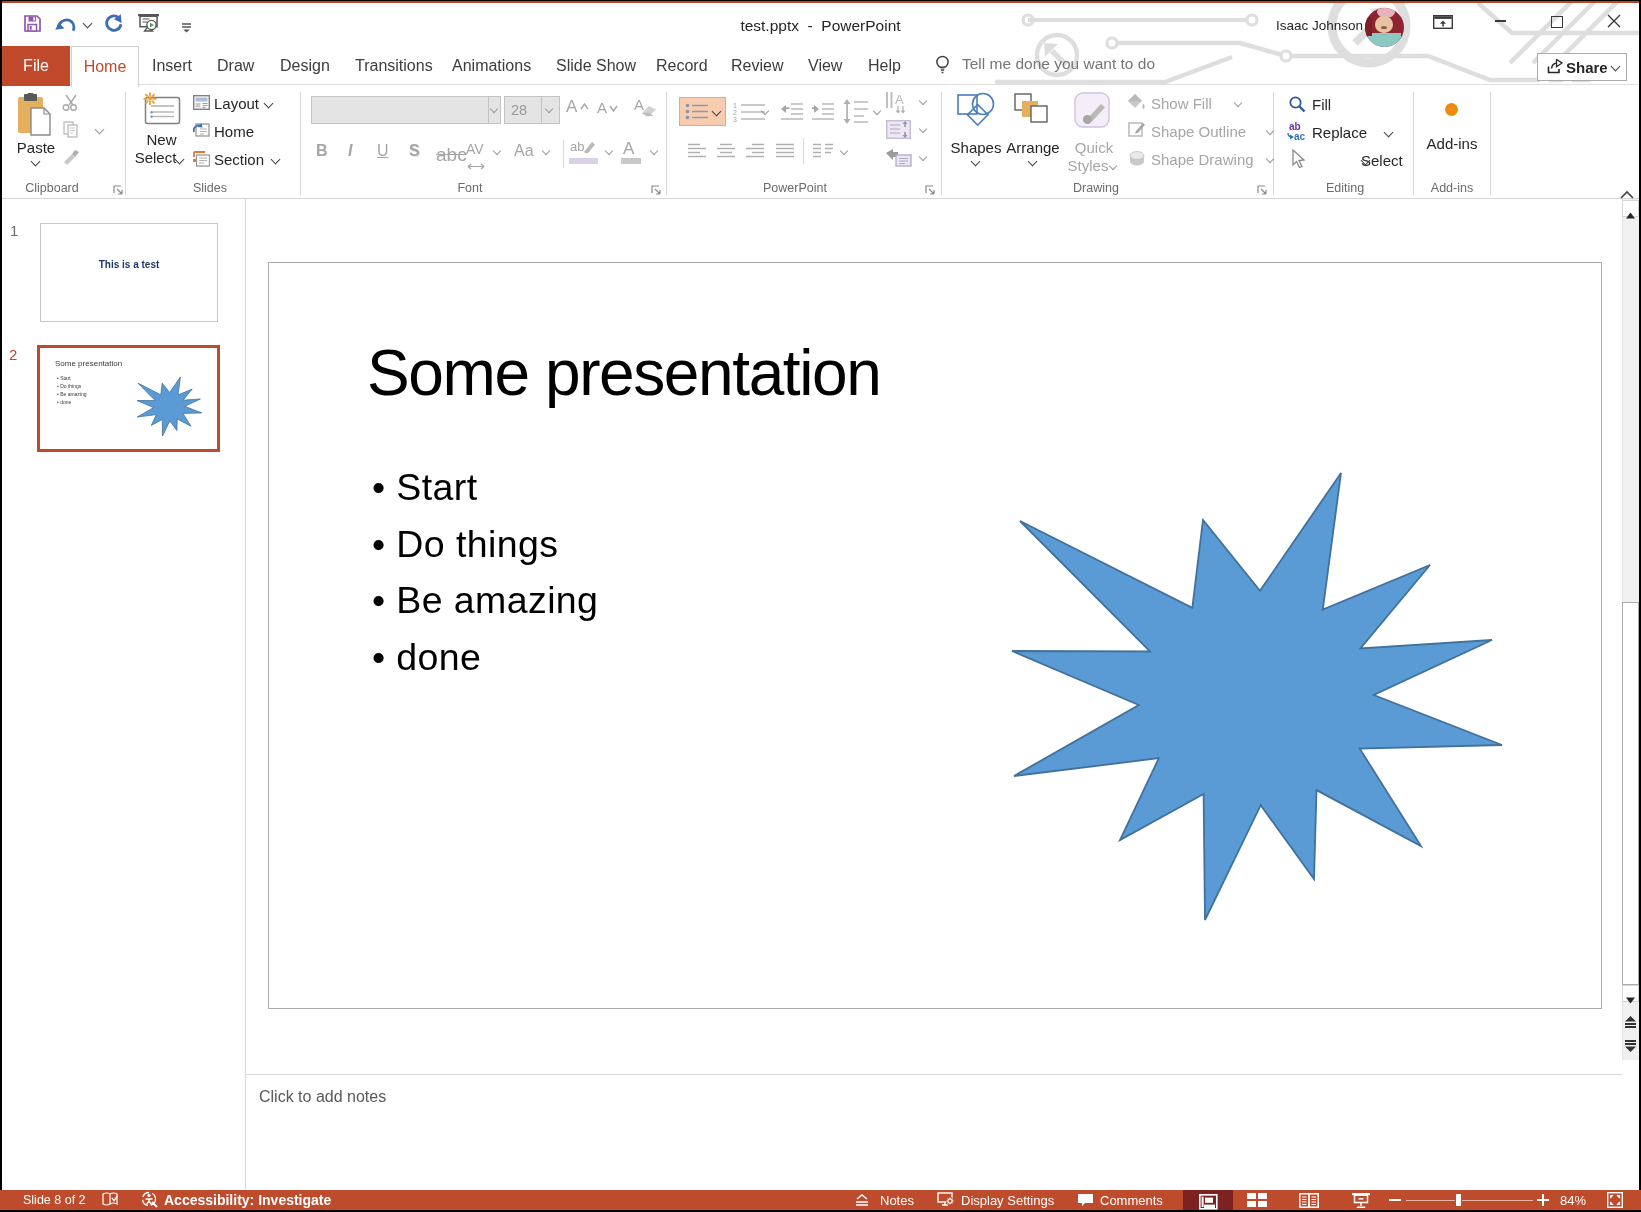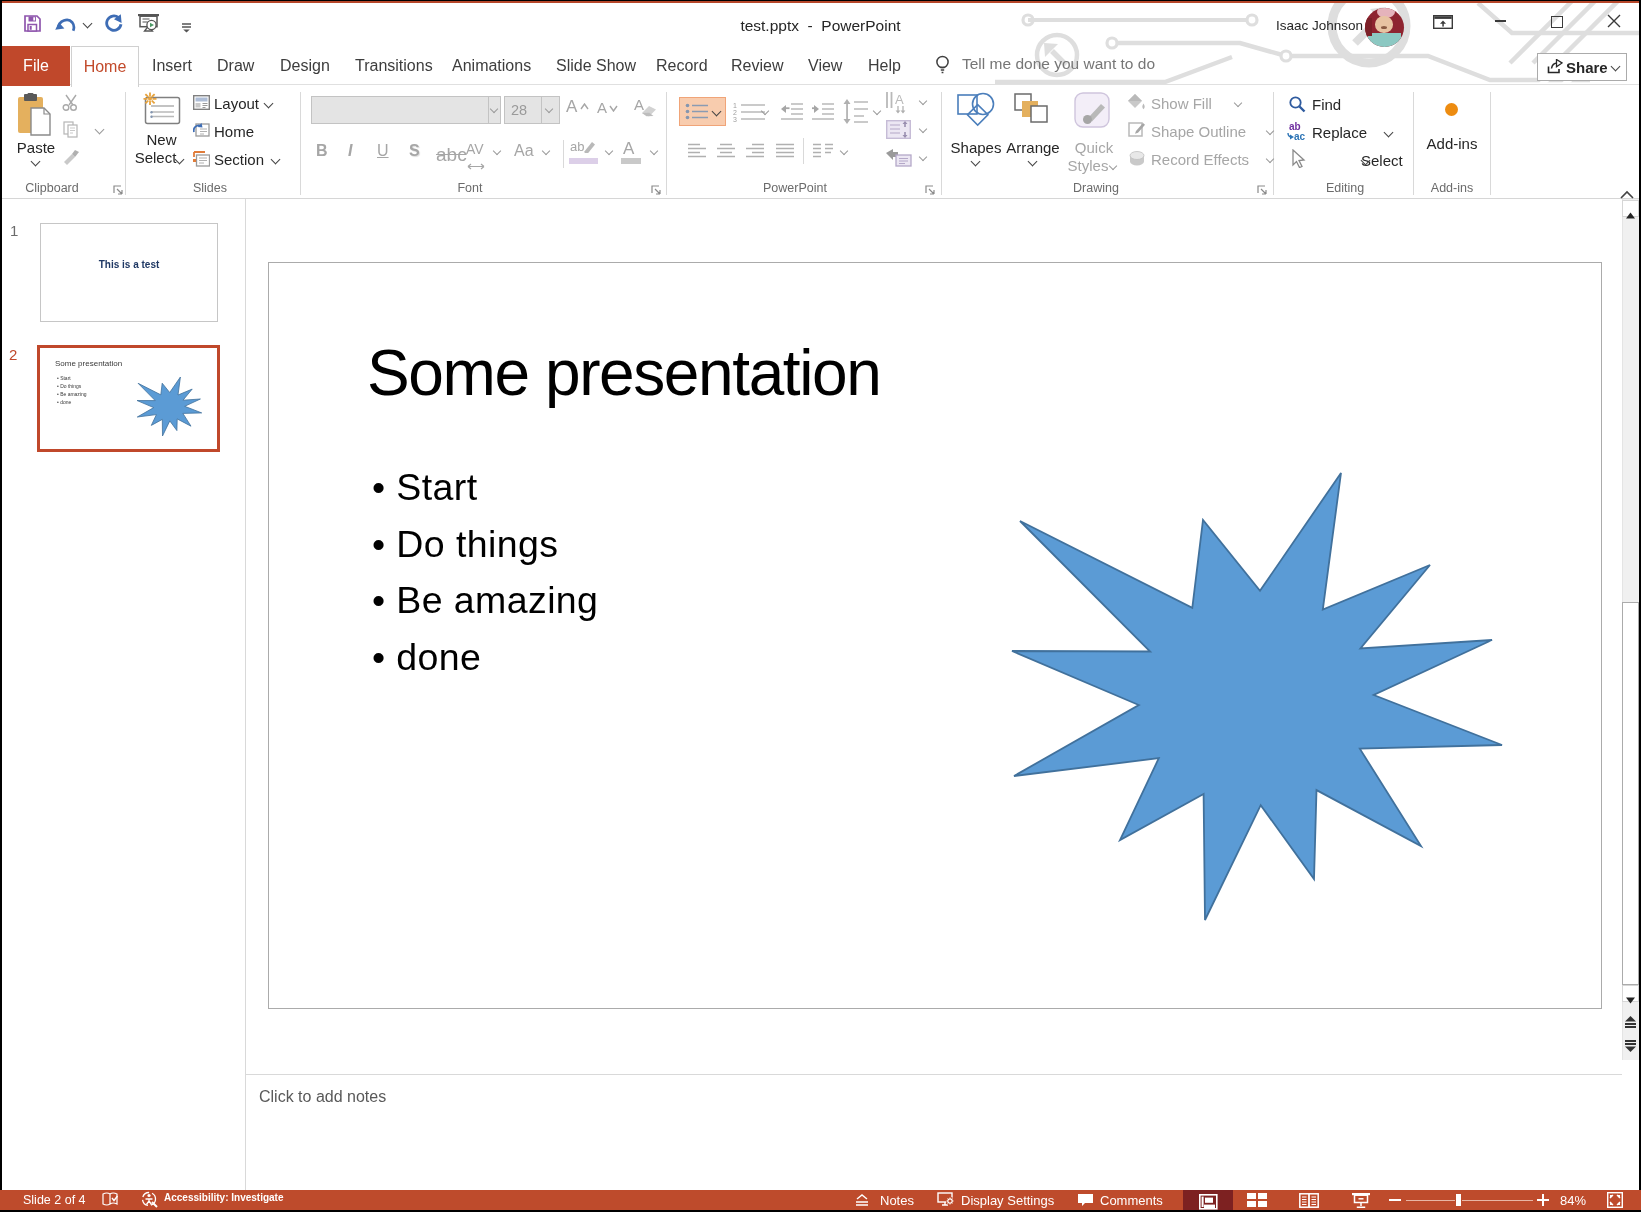--- a/index.html
+++ b/index.html
@@ -444,37 +444,37 @@
       <path d="M8,9 L15,1 l2,1.8 -7,8 -3,1 z" fill="#a6a6a6"></path>
     </svg></div>
 <div class="gtxt" style="left:1151px;top:123px">Shape Outline</div>
 <div class="chev chevg" style="left:1267px;top:128px;width:6px;height:6px"></div>
 <div class="abs" style="left:1128px;top:150px;width:18px;height:17px">
 <svg width="18" height="17">
       <ellipse cx="9" cy="11.5" rx="7" ry="4" fill="#c9c9c9"></ellipse>
       <rect x="2" y="5.5" width="14" height="6" fill="#c9c9c9"></rect>
       <ellipse cx="9" cy="5.5" rx="7" ry="4" fill="#e8e8e8" stroke="#c0c0c0" stroke-width="0.8"></ellipse>
     </svg></div>
-<div class="gtxt" style="left:1151px;top:151px">Record Effects</div>
+<div class="gtxt" style="left:1151px;top:151px">Shape Drawing</div>
 <div class="chev chevg" style="left:1267px;top:156px;width:6px;height:6px"></div>
 <div class="glabel" style="left:1061px;top:181px;width:70px">Drawing</div>
 <div class="abs" style="left:1257px;top:182px;width:11px;height:11px">
 <svg width="11" height="11" viewBox="0 0 11 11">
       <g stroke="#8a8a8a" fill="none" stroke-width="1.2">
         <path d="M8,1 H1 V8"></path>
         <path d="M4,4 L9,9 M9,9 v-4 M9,9 h-4"></path>
       </g>
     </svg></div>
 
 <div class="abs" style="left:1288px;top:95px;width:19px;height:19px">
 <svg width="19" height="19">
       <circle cx="7.5" cy="7.5" r="5.2" fill="none" stroke="#2f5b9f" stroke-width="1.8"></circle>
       <path d="M11.5,11.5 L16.5,16.5" stroke="#2f5b9f" stroke-width="2.4"></path>
     </svg></div>
-<div class="btxt" style="left:1312px;top:96px">Find</div>
+<div class="btxt" style="left:1312px;top:96px">Fill</div>
 <div class="abs" style="left:1286px;top:121px;width:22px;height:20px">
 <svg width="22" height="20">
       <g font-family="Liberation Sans" font-size="10" font-weight="bold">
         <text x="3" y="9" fill="#7030a0">ab</text>
         <text x="8" y="19" fill="#2e75b6">ac</text>
       </g>
       <path d="M2,12 q0,4 4,4" fill="none" stroke="#2e75b6" stroke-width="1.4"></path>
       <path d="M8,16 l-4,2.4 0,-4.8 z" fill="#2e75b6"></path>
     </svg></div>
 <div class="btxt" style="left:1312px;top:124px">Replace</div>
@@ -531,32 +531,32 @@
 <div class="abs" style="left:1624px;top:1016px;width:13px;height:14px"><svg width="13" height="14">
       <path d="M6.5,0 L12,5.5 H1 z" fill="#333"></path>
       <path d="M1,8 h11 M1,11 h11" stroke="#333" stroke-width="1.8"></path>
     </svg></div>
 <div class="abs" style="left:1624px;top:1038px;width:13px;height:14px"><svg width="13" height="14">
       <path d="M6.5,14 L12,8.5 H1 z" fill="#333"></path>
       <path d="M1,3 h11 M1,6 h11" stroke="#333" stroke-width="1.8"></path>
     </svg></div>
 
 <div class="abs" style="left:0;top:1190px;width:1641px;height:20px;background:#be4b2c;color:#fff">
-<div class="abs" style="left:23px;top:3px;font-size:12.5px">Slide 2 of 4</div>
+<div class="abs" style="left:23px;top:3px;font-size:12.5px">Slide 8 of 2</div>
 <div class="abs" style="left:102px;top:2px;width:18px;height:15px"><svg width="18" height="15">
         <path d="M1,2 q4,-2 7,0 q3,-2 7,0 v10 q-4,-2 -7,0 q-3,2 -7,0 z M8,2 v10" fill="none" stroke="#fff" stroke-width="1.2"></path>
         <path d="M10,6 l2,2.5 3.5,-4.5" fill="none" stroke="#fff" stroke-width="1.4"></path>
       </svg></div>
 <div class="abs" style="left:141px;top:1px;width:18px;height:17px"><svg width="18" height="17">
         <circle cx="8" cy="8" r="6.5" fill="none" stroke="#fff" stroke-width="1.3" stroke-dasharray="8 3"></circle>
         <circle cx="8" cy="4.5" r="1.6" fill="#fff"></circle>
         <path d="M4.5,8 h7 M8,8 v4 M8,10 l-2.5,3.5 M8,10 l2.5,3.5" stroke="#fff" stroke-width="1.3"></path>
         <path d="M11,11 l5,5" stroke="#fff" stroke-width="2"></path>
       </svg></div>
-<div class="abs" style="left:164px;top:2px;font-size:10px;font-weight:bold">Accessibility: Investigate</div>
+<div class="abs" style="left:164px;top:2px;font-size:14px;font-weight:bold">Accessibility: Investigate</div>
 <div class="abs" style="left:855px;top:3px;width:16px;height:13px"><svg width="16" height="13">
         <path d="M2,5 L7,1 L12,5" fill="none" stroke="#fff" stroke-width="1.4"></path>
         <path d="M1,8 h12 M1,11 h12" stroke="#fff" stroke-width="1.5"></path>
       </svg></div>
 <div class="abs" style="left:880px;top:3px;font-size:13px">Notes</div>
 <div class="abs" style="left:937px;top:2px;width:19px;height:15px"><svg width="19" height="15">
         <rect x="1" y="1" width="14" height="9" fill="none" stroke="#fff" stroke-width="1.4"></rect>
         <path d="M5,13 h6 M8,10 v3" stroke="#fff" stroke-width="1.4"></path>
         <circle cx="13" cy="9" r="4" fill="#bc4a2b"></circle>
         <circle cx="13" cy="9" r="2.2" fill="none" stroke="#fff" stroke-width="1.2"></circle>

